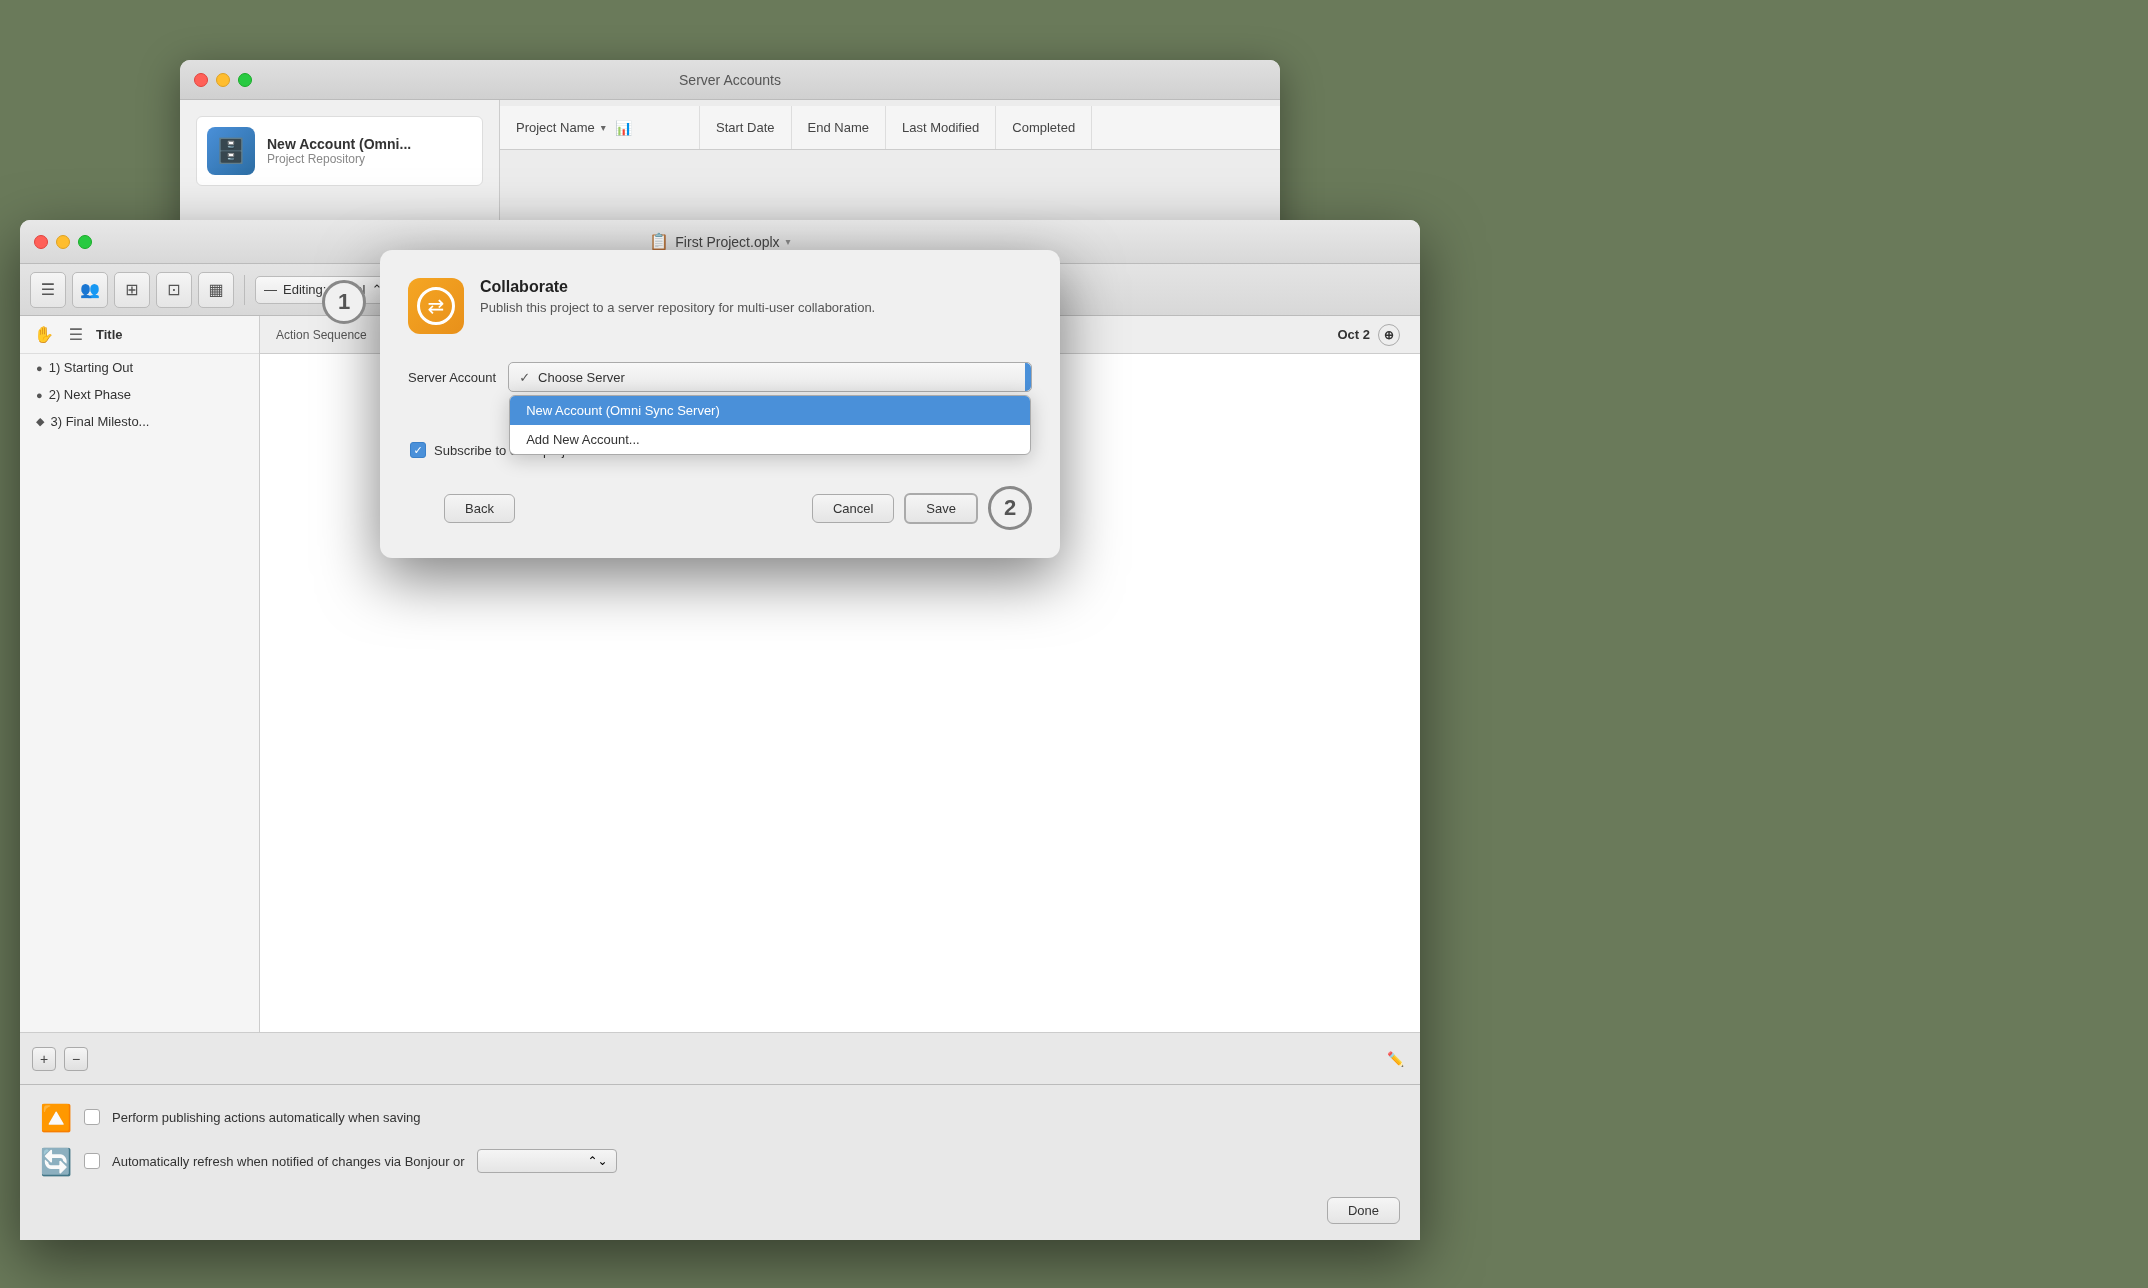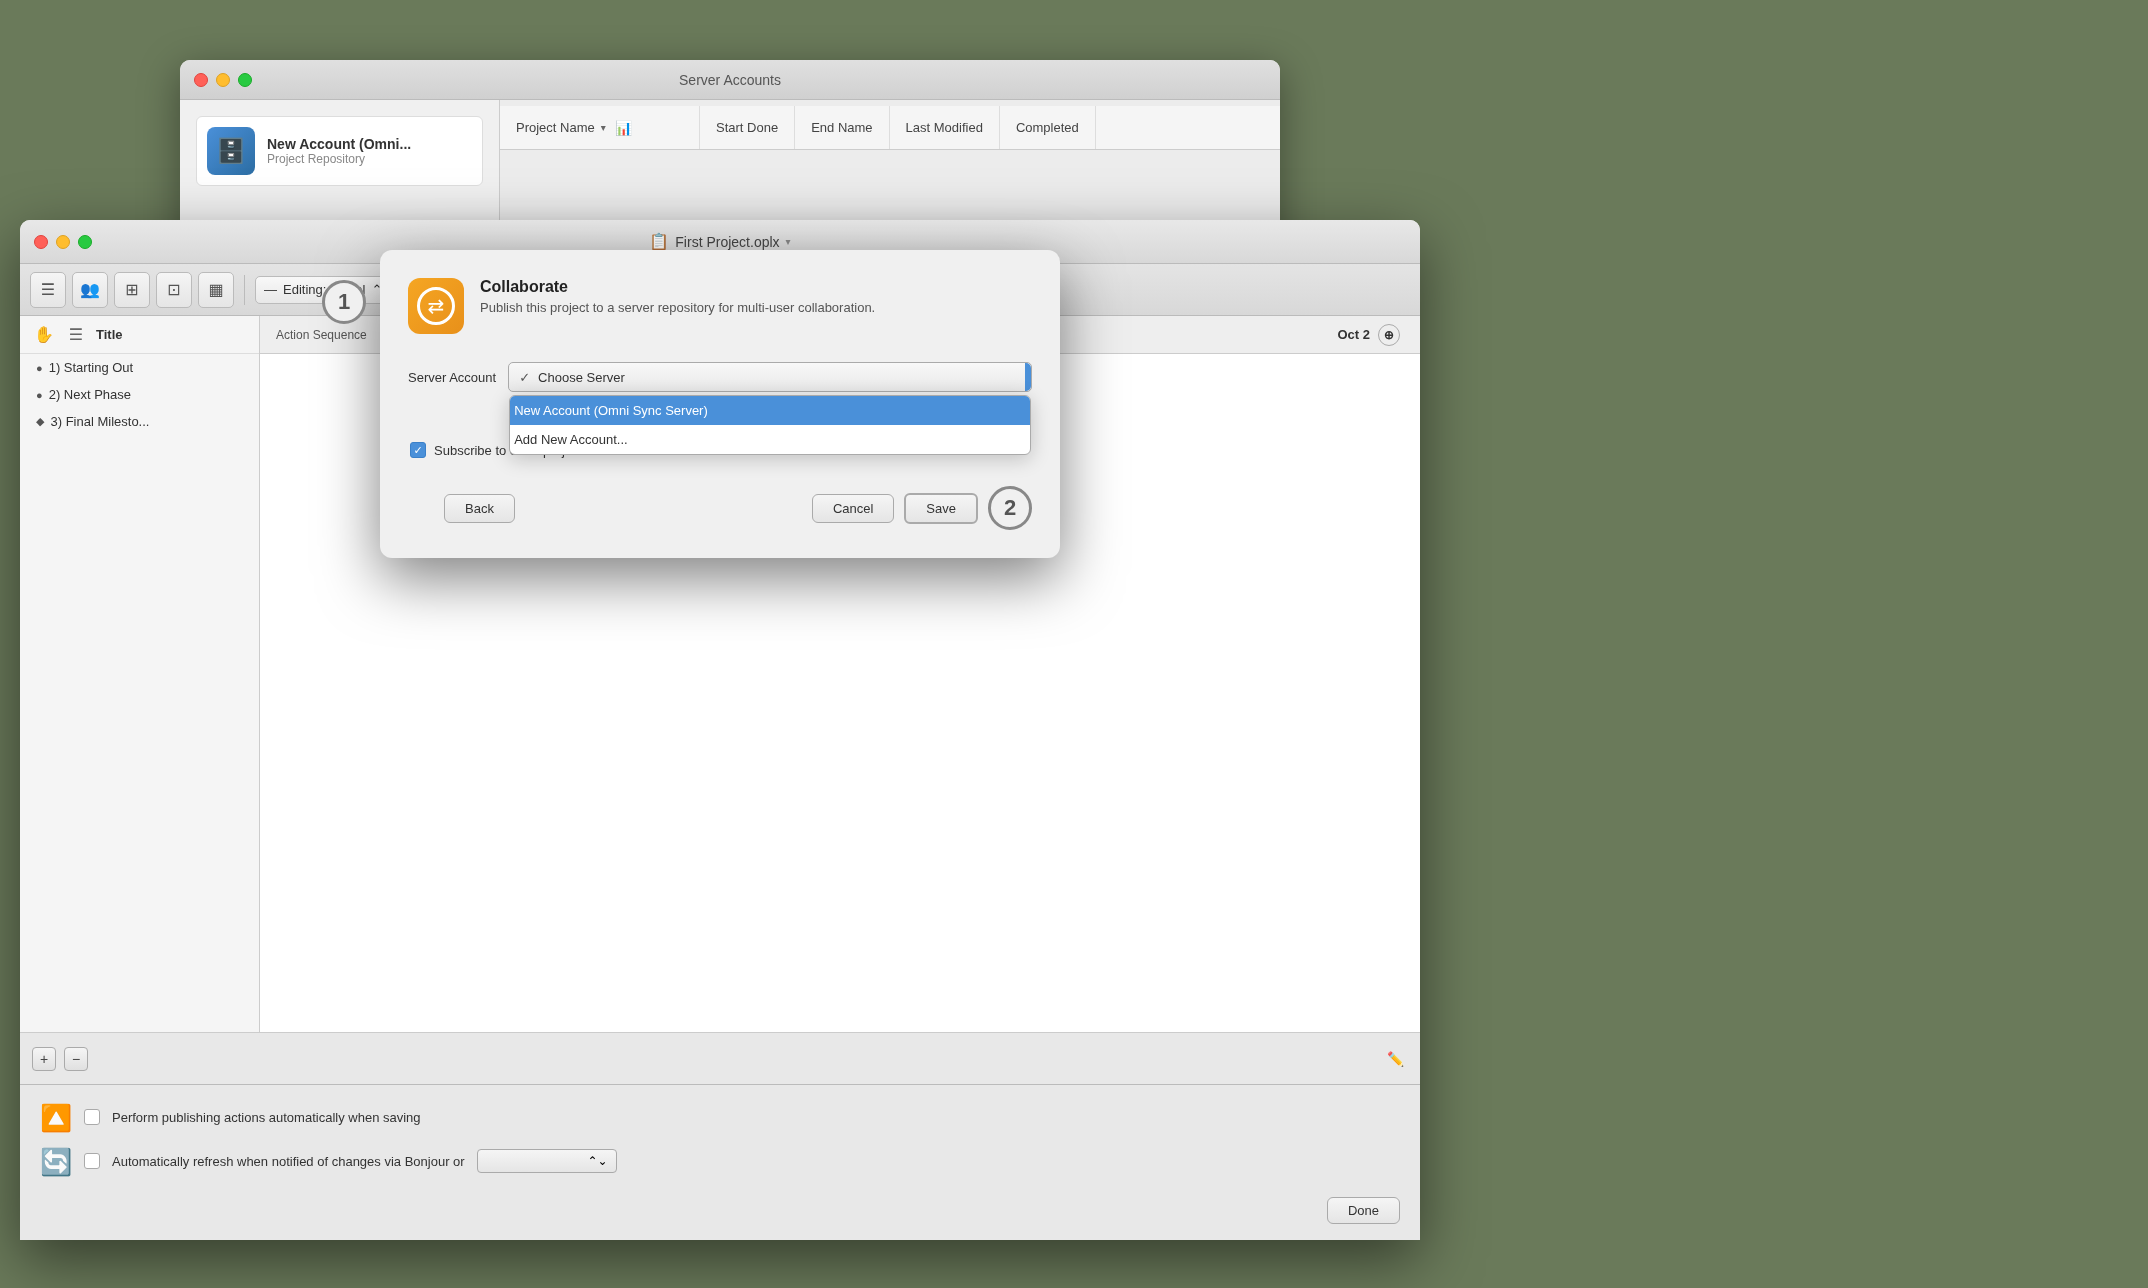--- a/index.html
+++ b/index.html
@@ -449,21 +449,21 @@
       left: 0;
       right: 0;
       background: white;
       border: 1px solid #aaa;
       border-radius: 6px;
       box-shadow: 0 4px 20px rgba(0,0,0,0.2);
       z-index: 100;
       overflow: hidden;
     }
     .dropdown-item {
-      padding: 7px 4px;
+      padding: 7px 16px;
       font-size: 13px;
       color: #333;
       cursor: pointer;
       display: flex;
       align-items: center;
       gap: 8px;
     }
     .dropdown-item.selected {
       background: #4a90d9;
       color: white;
@@ -578,21 +578,21 @@
       </div>
     </div>
     <div class="bg-content">
       <div class="bg-table-header">
         <div class="bg-th with-arrow">
           <span>Project Name</span>
           <span class="sort-arrow">▾</span>
           <span style="margin-left:4px;font-size:14px;">📊</span>
         </div>
         <div class="bg-th">
-          <span>Start Done</span>
+          <span>Start Date</span>
         </div>
         <div class="bg-th">
           <span>End Name</span>
         </div>
         <div class="bg-th">
           <span>Last Modified</span>
         </div>
         <div class="bg-th">
           <span>Completed</span>
         </div>

